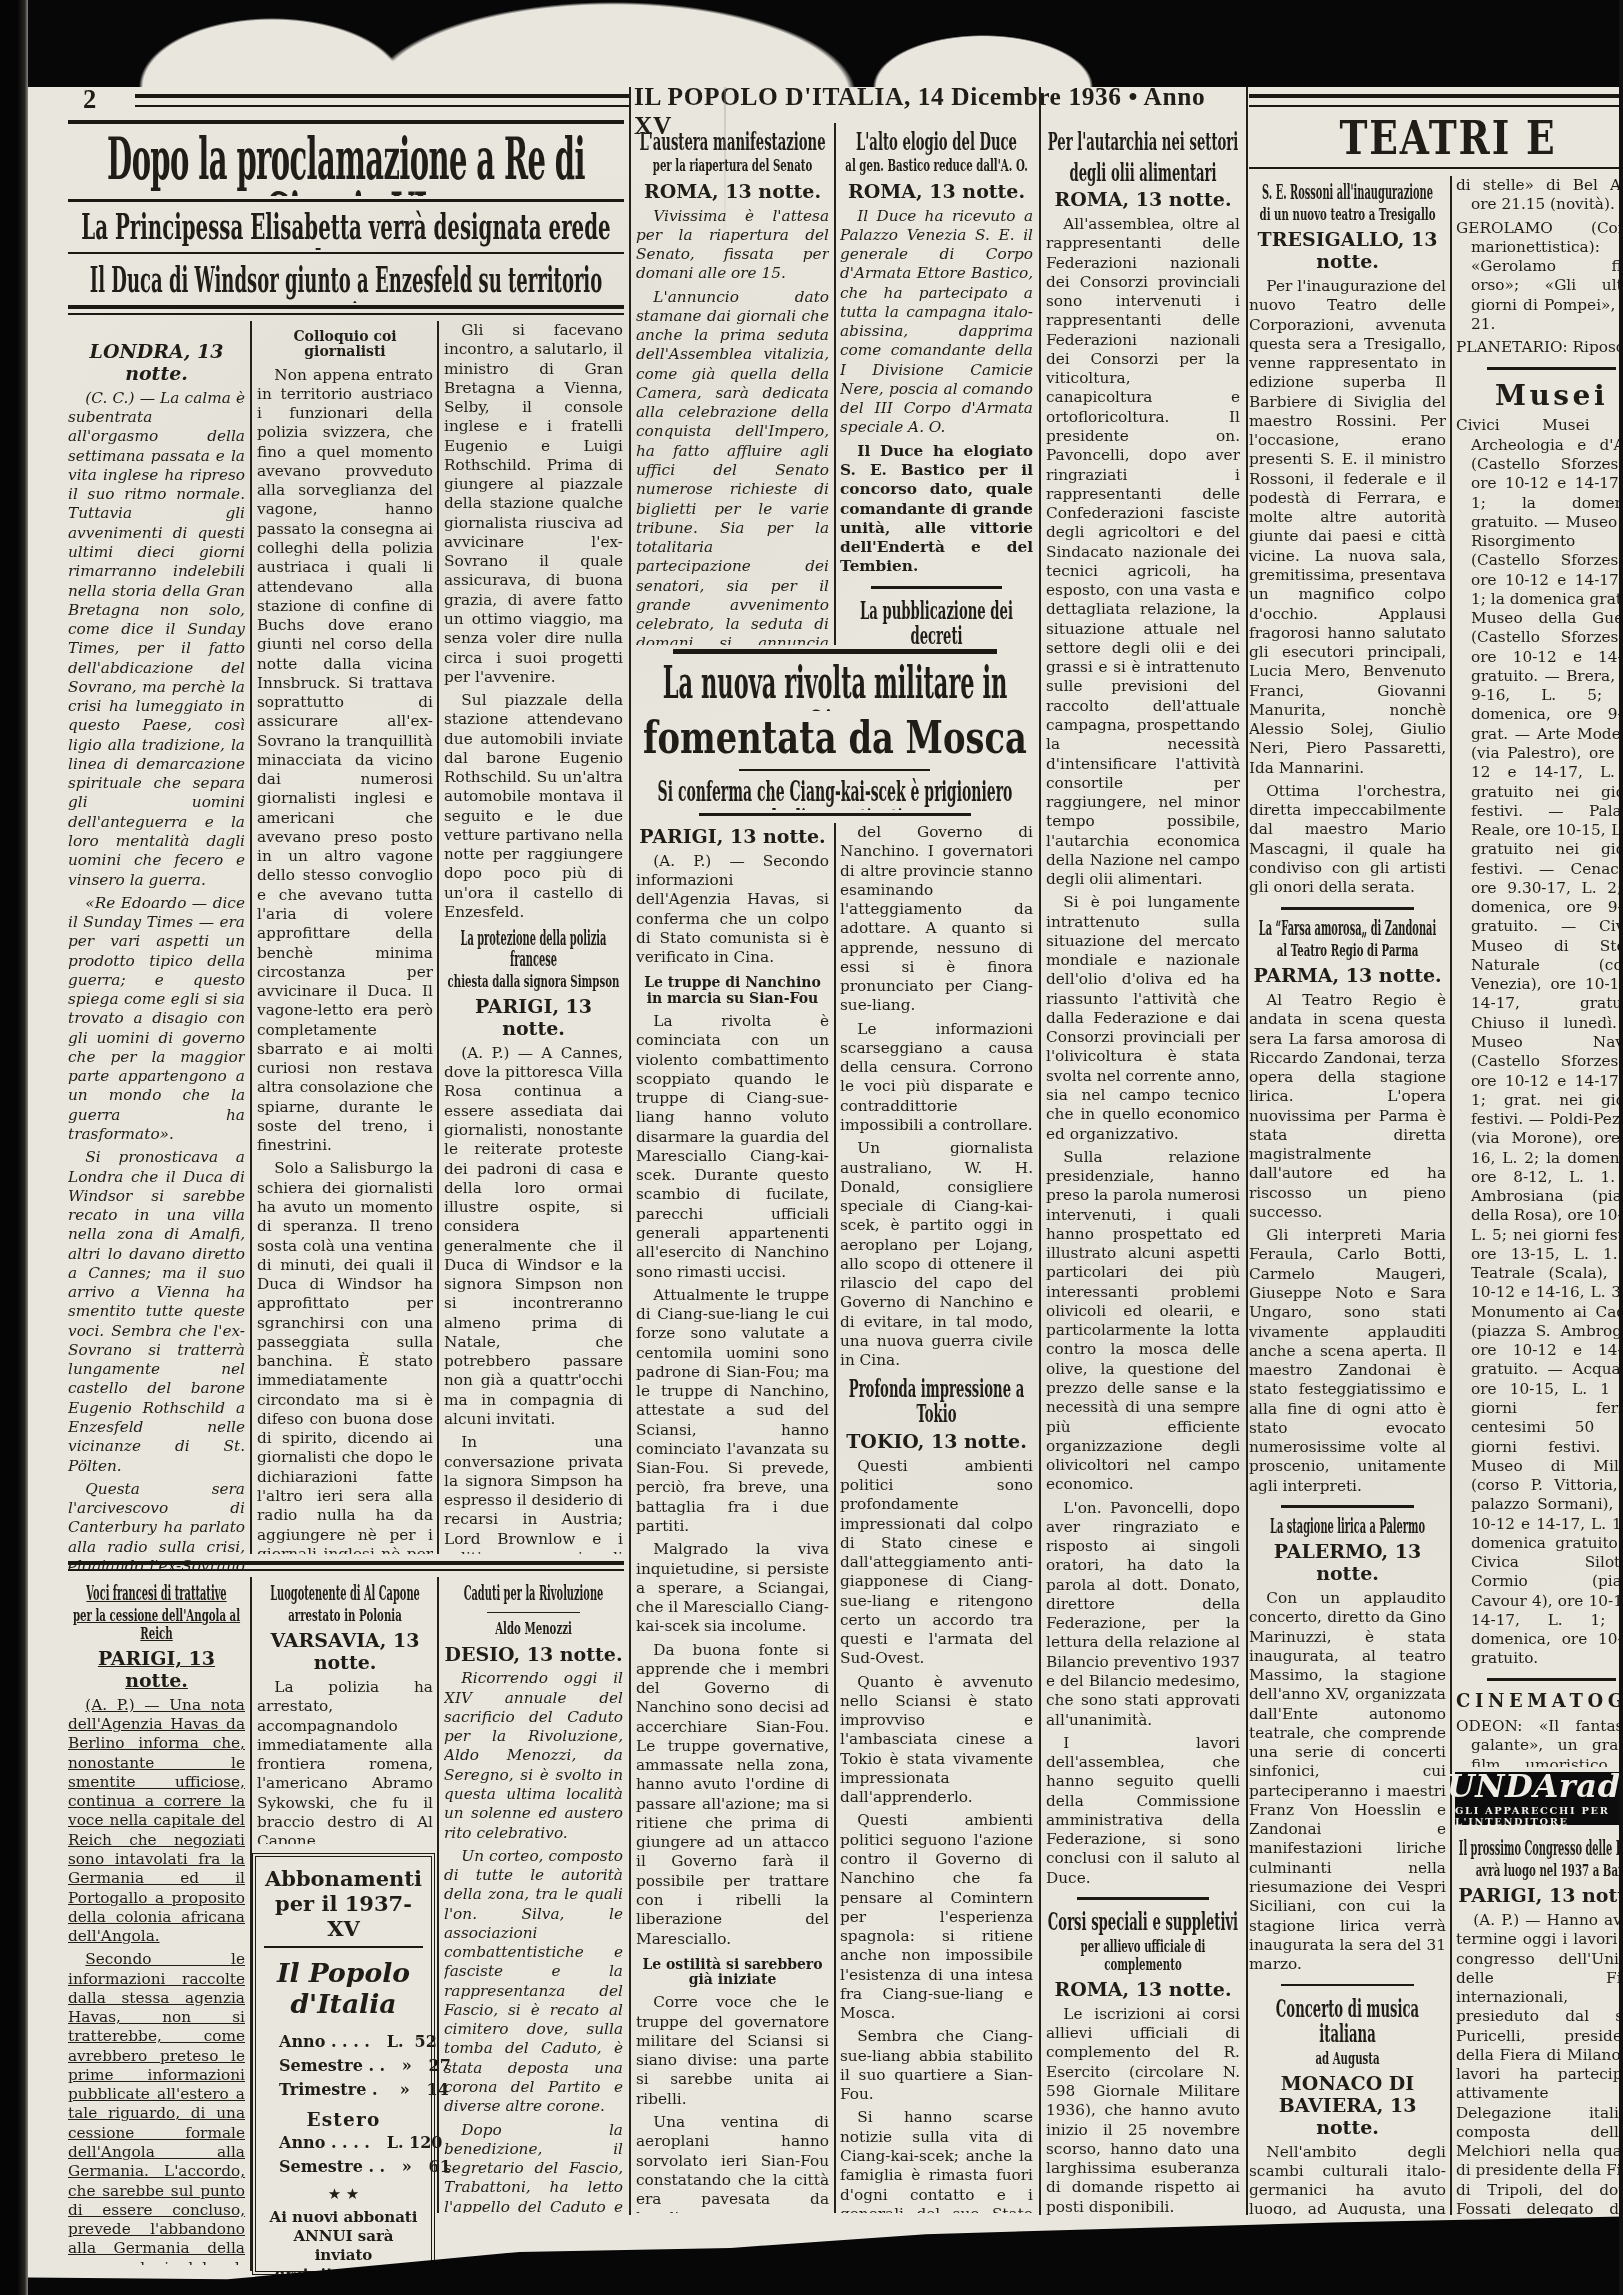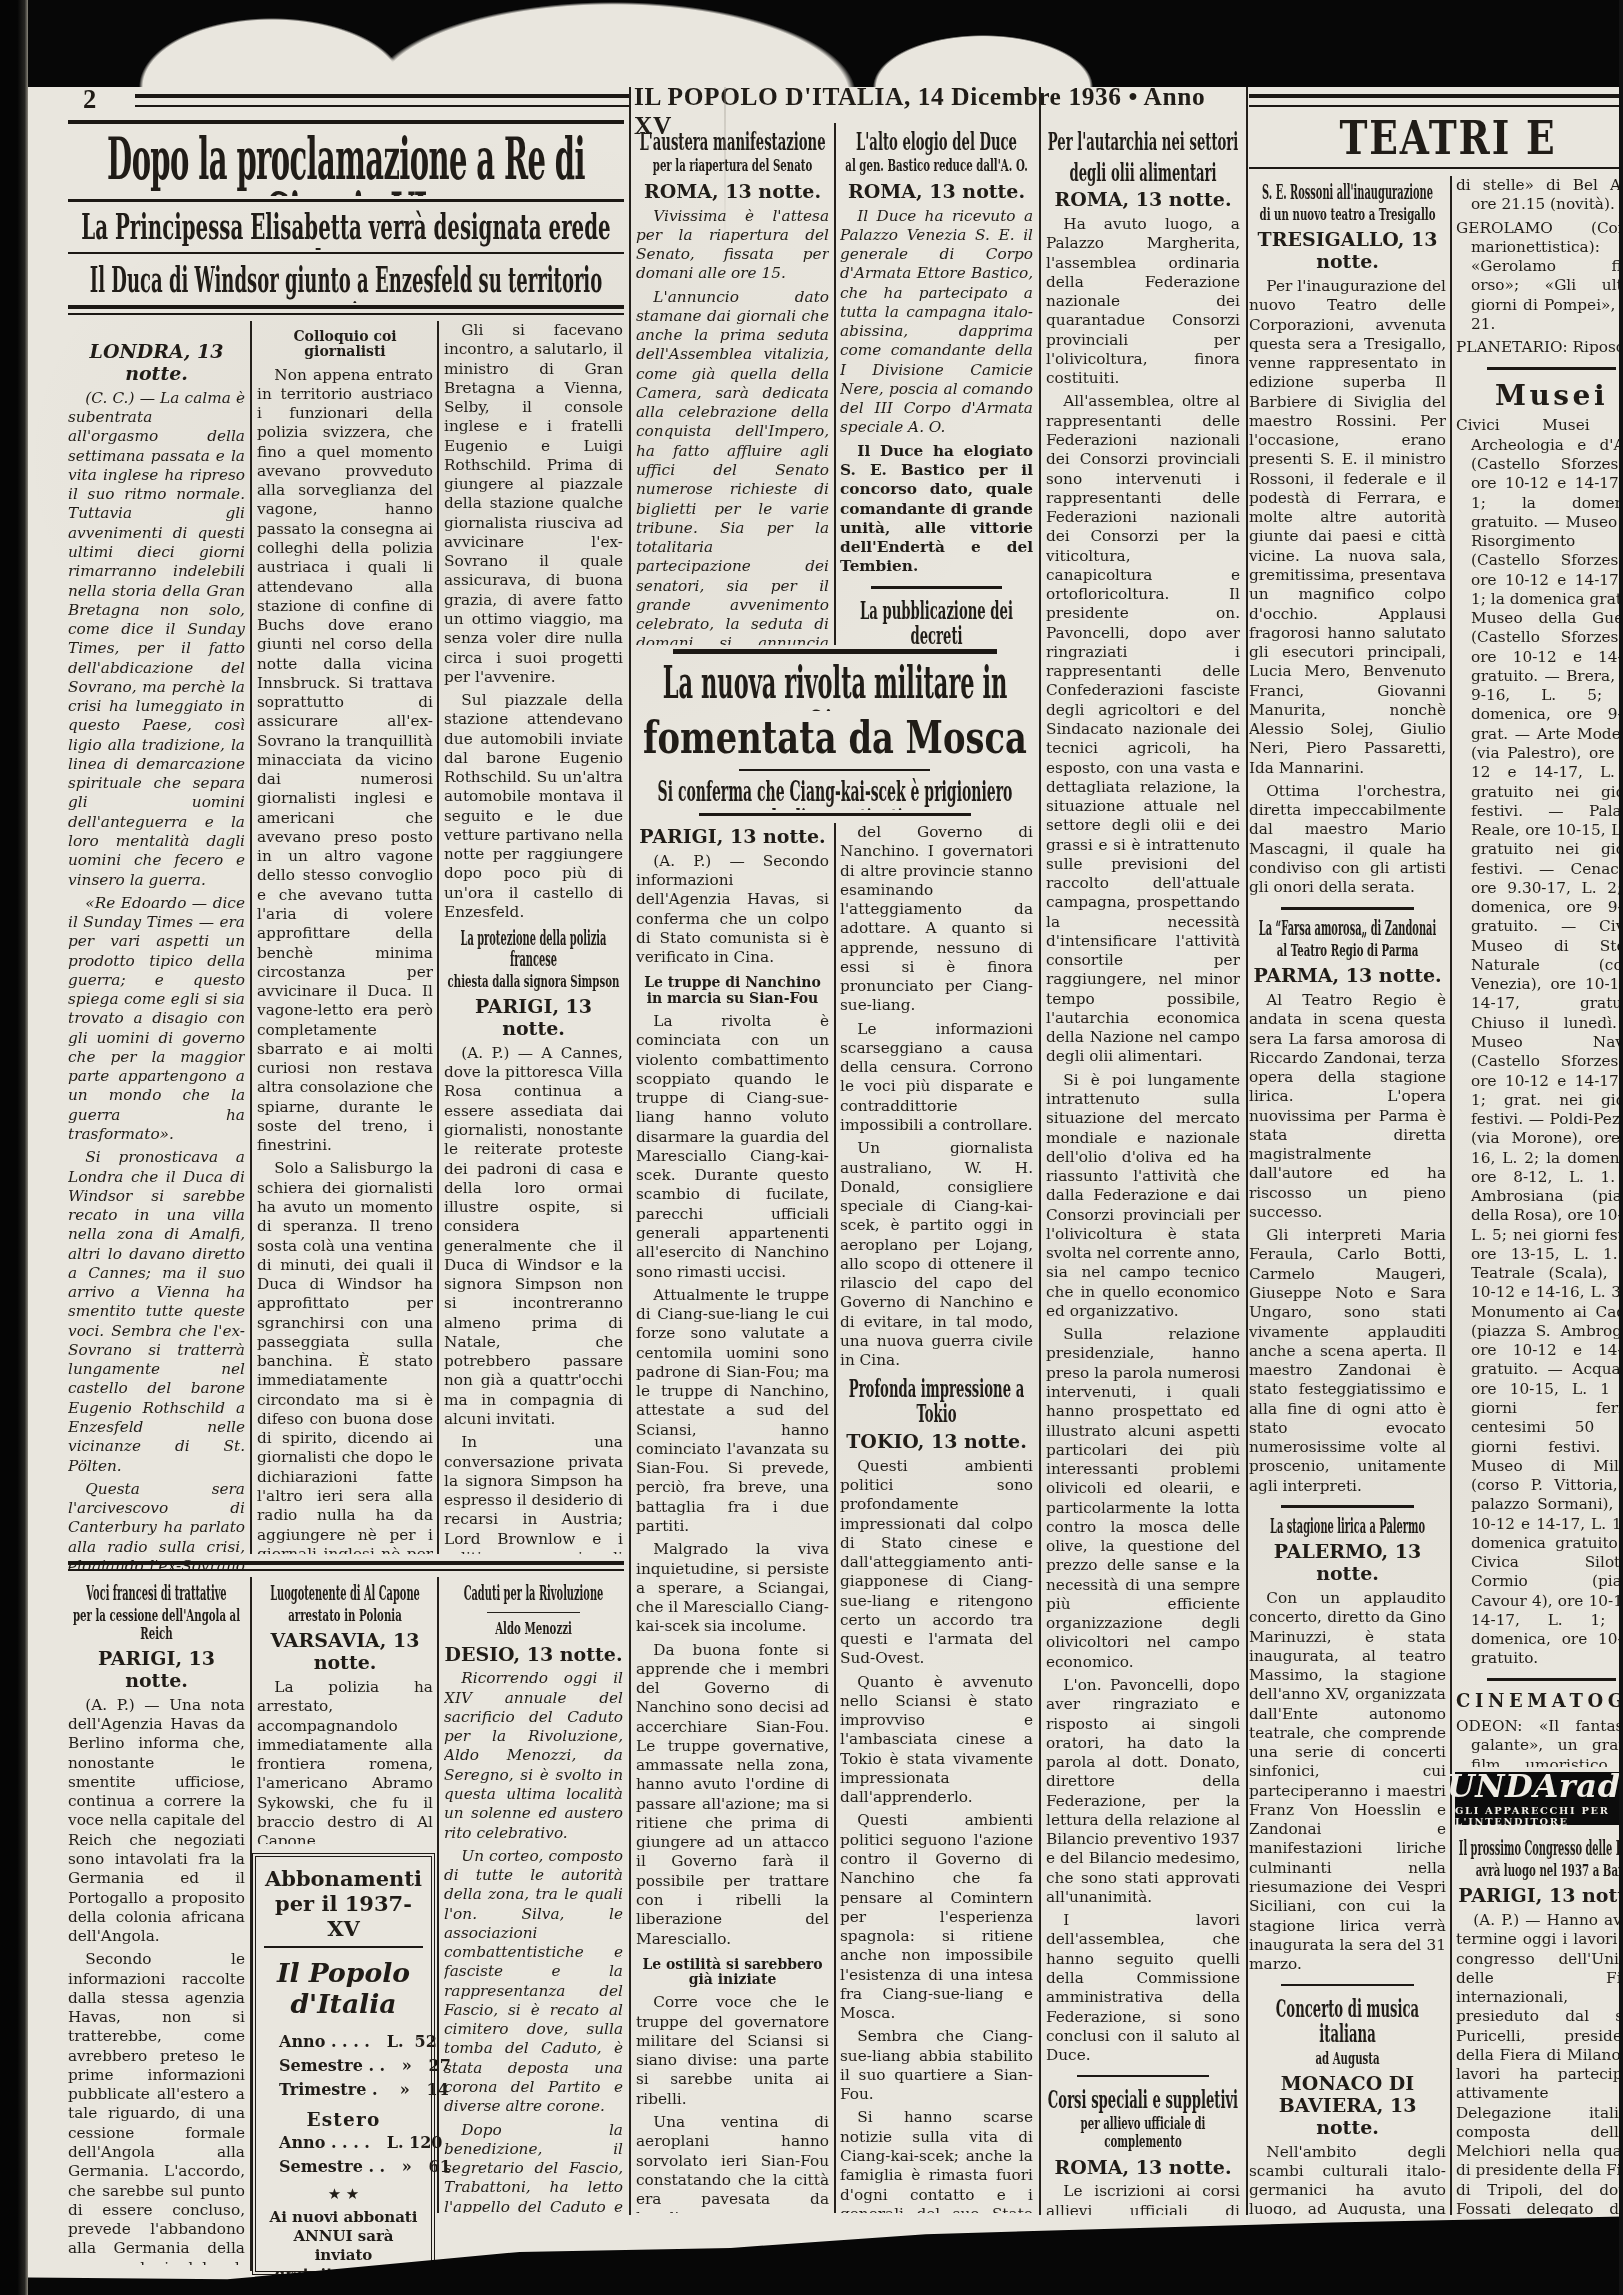--- a/index.html
+++ b/index.html
@@ -132,21 +132,21 @@
       <div class="dl">PARIGI, 13 notte.</div>
       <div class="p">(A. P.) — A Cannes, dove la pittoresca Villa Rosa continua a essere assediata dai giornalisti, nonostante le reiterate proteste dei padroni di casa e della loro ormai illustre ospite, si considera generalmente che il Duca di Windsor e la signora Simpson non si incontreranno almeno prima di Natale, che potrebbero passare non già a quattr'occhi ma in compagnia di alcuni invitati.</div>
       <div class="p">In una conversazione privata la signora Simpson ha espresso il desiderio di recarsi in Austria; Lord Brownlow e i soliti compagni di viaggio l'hanno frattanto dissuasa. È stata invece chiesta la protezione della polizia francese, che ha subito rafforzato la sorveglianza intorno alla villa.</div>
     </div>
   <div class="vr" style="left:222px;top:321px;height:1233px;"></div>
   <div class="vr" style="left:409px;top:321px;height:1233px;"></div>
 
   <div class="hr" style="left:40px;top:1561px;width:556px;height:3.5px;"></div>
   <div class="hr" style="left:40px;top:1569px;width:556px;height:1.7px;"></div>
 
-  <div class="col" style="left:40px;top:1577px;width:177px;height:688px;">
+  <div class="col" style="left:40px;top:1577px;width:177px;height:688px;text-decoration:underline;">
       <div class="h2">
         <span class="cx50 cxi" style="display: block;">Voci francesi di trattative</span>
       </div>
       <div class="h2s">
         <span class="cx60 cxi" style="display: block;">per la cessione dell'Angola al Reich</span>
       </div>
       <div class="dl">PARIGI, 13 notte.</div>
       <div class="p">(A. P.) — Una nota dell'Agenzia Havas da Berlino informa che, nonostante le smentite ufficiose, continua a correre la voce nella capitale del Reich che negoziati sono intavolati fra la Germania ed il Portogallo a proposito della colonia africana dell'Angola.</div>
       <div class="p">Secondo le informazioni raccolte dalla stessa agenzia Havas, non si tratterebbe, come avrebbero preteso le prime informazioni pubblicate all'estero a tale riguardo, di una cessione formale dell'Angola alla Germania. L'accordo, che sarebbe sul punto di essere concluso, prevede l'abbandono alla Germania della sua ex-colonia del sud-ovest africano.</div>
     </div>
@@ -264,21 +264,20 @@
   <div class="vr" style="left:806px;top:823px;height:1390px;"></div>
 
   <div class="col" style="left:1018px;top:123px;width:194px;height:2092px;">
       <div class="h1m">
         <span class="cx55 cxi" style="display: block;">Per l'autarchia nei settori</span>
       </div>
       <div class="h1m">
         <span class="cx55 cxi" style="display: block;">degli olii alimentari</span>
       </div>
       <div class="dl">ROMA, 13 notte.</div>
-      <div class="p">Ha avuto luogo, a Palazzo Margherita, l'assemblea ordinaria della Federazione nazionale dei quarantadue Consorzi provinciali per l'olivicoltura, finora costituiti.</div>
       <div class="p">All'assemblea, oltre al rappresentanti delle Federazioni nazionali dei Consorzi provinciali sono intervenuti i rappresentanti delle Federazioni nazionali dei Consorzi per la viticoltura, canapicoltura e ortofloricoltura. Il presidente on. Pavoncelli, dopo aver ringraziati i rappresentanti delle Confederazioni fasciste degli agricoltori e del Sindacato nazionale dei tecnici agricoli, ha esposto, con una vasta e dettagliata relazione, la situazione attuale nel settore degli olii e dei grassi e si è intrattenuto sulle previsioni del raccolto dell'attuale campagna, prospettando la necessità d'intensificare l'attività consortile per raggiungere, nel minor tempo possibile, l'autarchia economica della Nazione nel campo degli olii alimentari.</div>
       <div class="p">Si è poi lungamente intrattenuto sulla situazione del mercato mondiale e nazionale dell'olio d'oliva ed ha riassunto l'attività che dalla Federazione e dai Consorzi provinciali per l'olivicoltura è stata svolta nel corrente anno, sia nel campo tecnico che in quello economico ed organizzativo.</div>
       <div class="p">Sulla relazione presidenziale, hanno preso la parola numerosi intervenuti, i quali hanno prospettato ed illustrato alcuni aspetti particolari dei più interessanti problemi olivicoli ed olearii, e particolarmente la lotta contro la mosca delle olive, la questione del prezzo delle sanse e la necessità di una sempre più efficiente organizzazione degli olivicoltori nel campo economico.</div>
       <div class="p">L'on. Pavoncelli, dopo aver ringraziato e risposto ai singoli oratori, ha dato la parola al dott. Donato, direttore della Federazione, per la lettura della relazione al Bilancio preventivo 1937 e del Bilancio medesimo, che sono stati approvati all'unanimità.</div>
       <div class="p">I lavori dell'assemblea, che hanno seguito quelli della Commissione amministrativa della Federazione, si sono conclusi con il saluto al Duce.</div>
       <div class="r2"></div>
       <div class="h1m">
         <span class="cx55 cxi" style="display: block;">Corsi speciali e suppletivi</span>
       </div>
       <div class="h2s">

